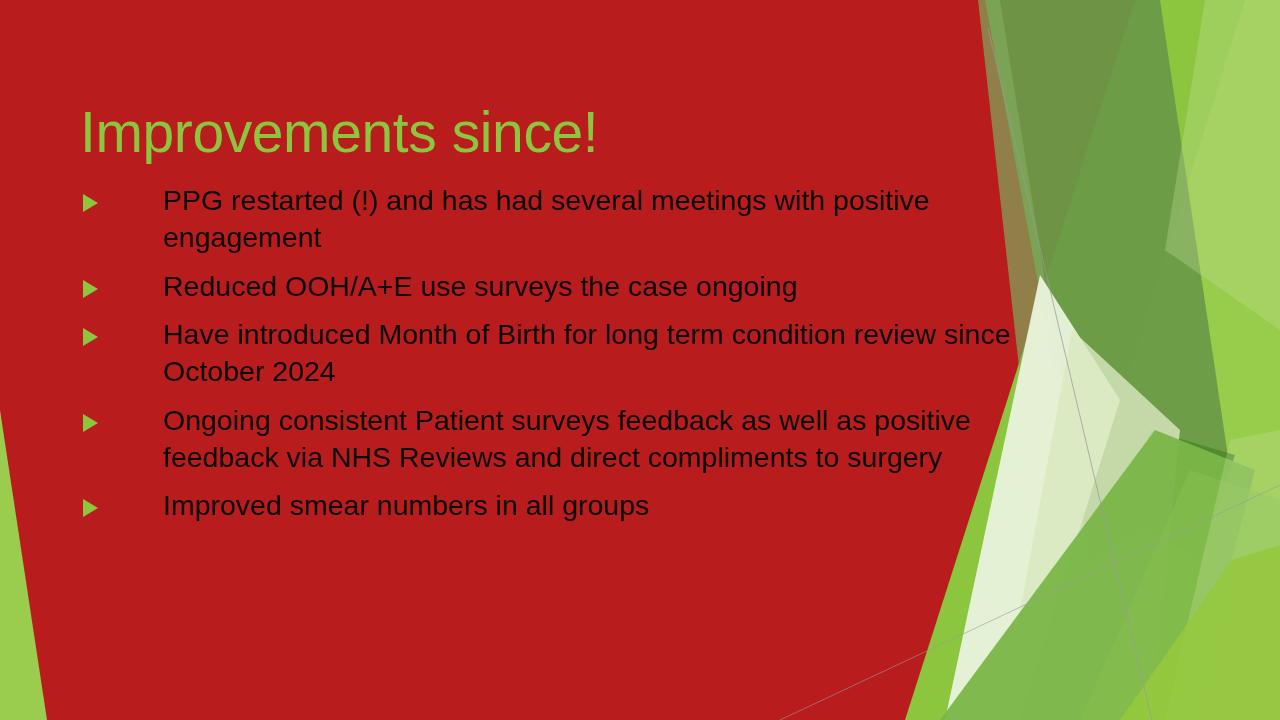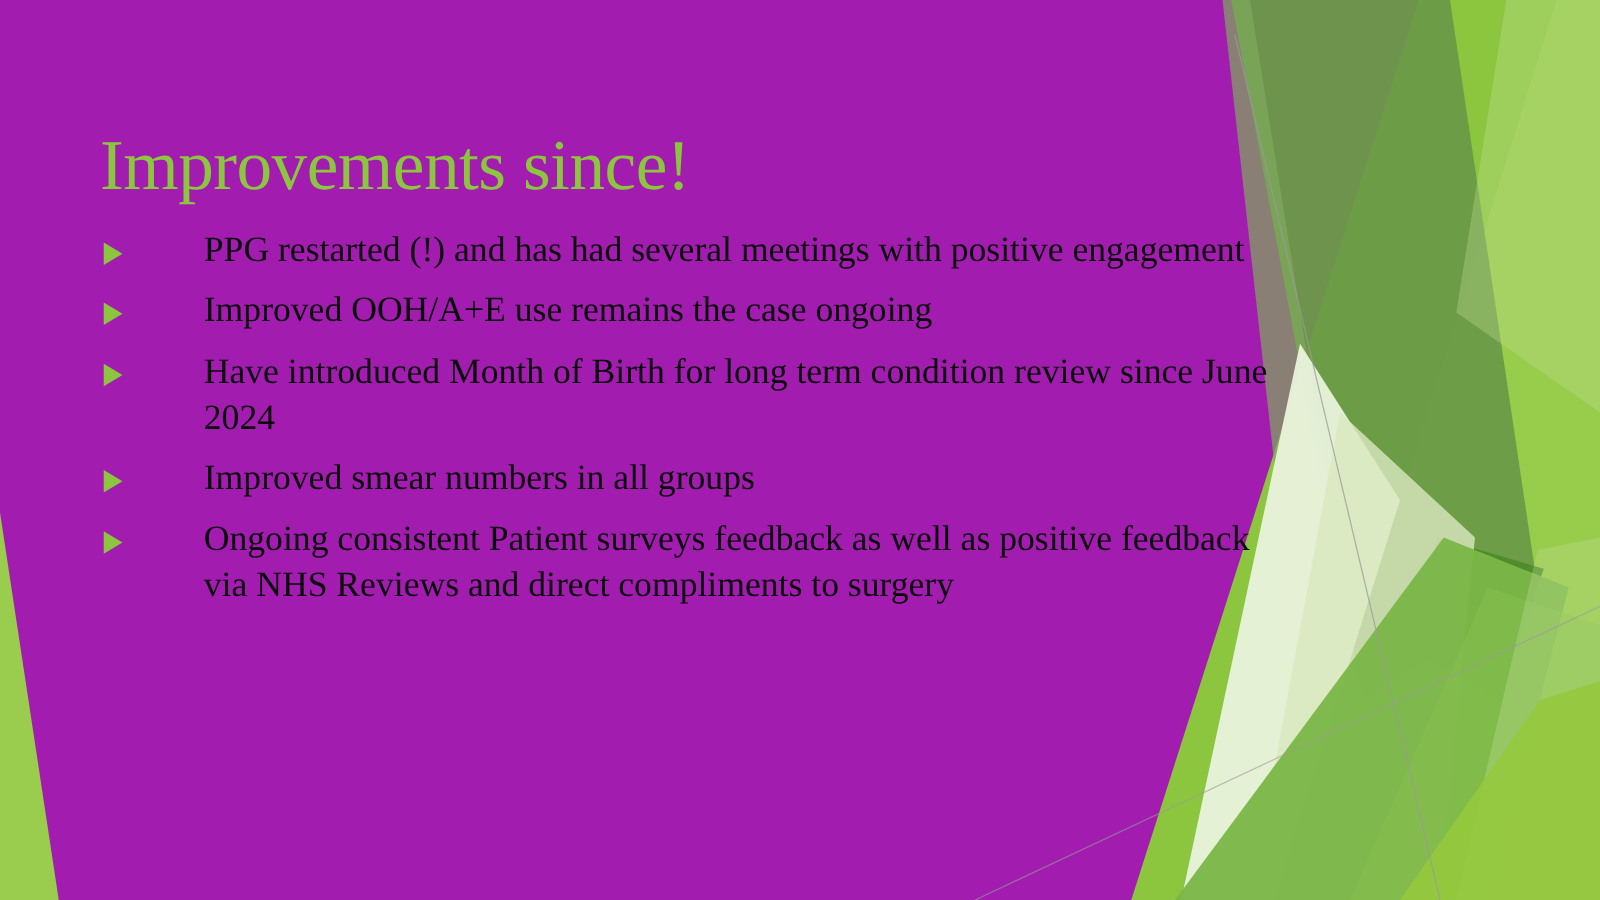--- a/index.html
+++ b/index.html
@@ -4,23 +4,23 @@
 <style>
   html, body {
     margin: 0;
     padding: 0;
     background: #ffffff;
   }
   #slide {
     position: relative;
     width: 1280px;
     height: 720px;
-    background: #a21caf;
+    background: #b91c1c;
     overflow: hidden;
-    font-family: Liberation Serif, serif;
+    font-family: Liberation Sans, sans-serif;
   }
   #decor-right, #decor-left {
     position: absolute;
     top: 0;
     left: 0;
     width: 1280px;
     height: 720px;
     pointer-events: none;
   }
   #content {
@@ -121,39 +121,39 @@
         <span class="bullet-marker">
             <span class="tri"></span>
           </span>
         <span class="bullet-text">PPG restarted (!) and has had several meetings with positive engagement</span>
       </div>
 
       <div class="bullet-row">
         <span class="bullet-marker">
             <span class="tri"></span>
           </span>
-        <span class="bullet-text">Improved OOH/A+E use remains the case ongoing</span>
+        <span class="bullet-text">Reduced OOH/A+E use surveys the case ongoing</span>
       </div>
 
       <div class="bullet-row">
         <span class="bullet-marker">
             <span class="tri"></span>
           </span>
-        <span class="bullet-text">Have introduced Month of Birth for long term condition review since June 2024</span>
+        <span class="bullet-text">Have introduced Month of Birth for long term condition review since October 2024</span>
+      </div>
+
+      <div class="bullet-row">
+        <span class="bullet-marker">
+            <span class="tri"></span>
+          </span>
+        <span class="bullet-text">Ongoing consistent Patient surveys feedback as well as positive feedback via NHS Reviews and direct compliments to surgery</span>
       </div>
 
       <div class="bullet-row">
         <span class="bullet-marker">
             <span class="tri"></span>
           </span>
         <span class="bullet-text">Improved smear numbers in all groups</span>
       </div>
 
-      <div class="bullet-row">
-        <span class="bullet-marker">
-            <span class="tri"></span>
-          </span>
-        <span class="bullet-text">Ongoing consistent Patient surveys feedback as well as positive feedback via NHS Reviews and direct compliments to surgery</span>
-      </div>
-
     </div>
   </div>
 </div>
 
 </body></html>

